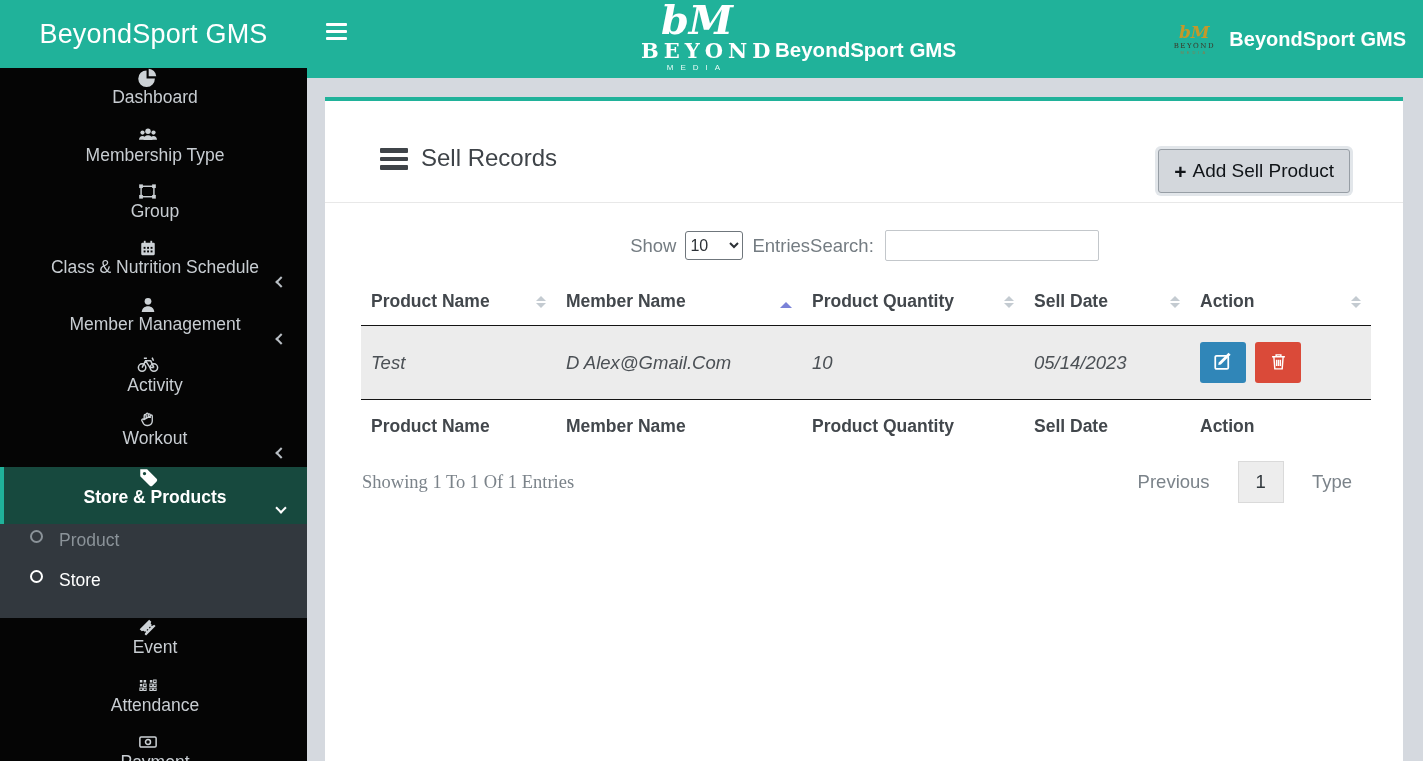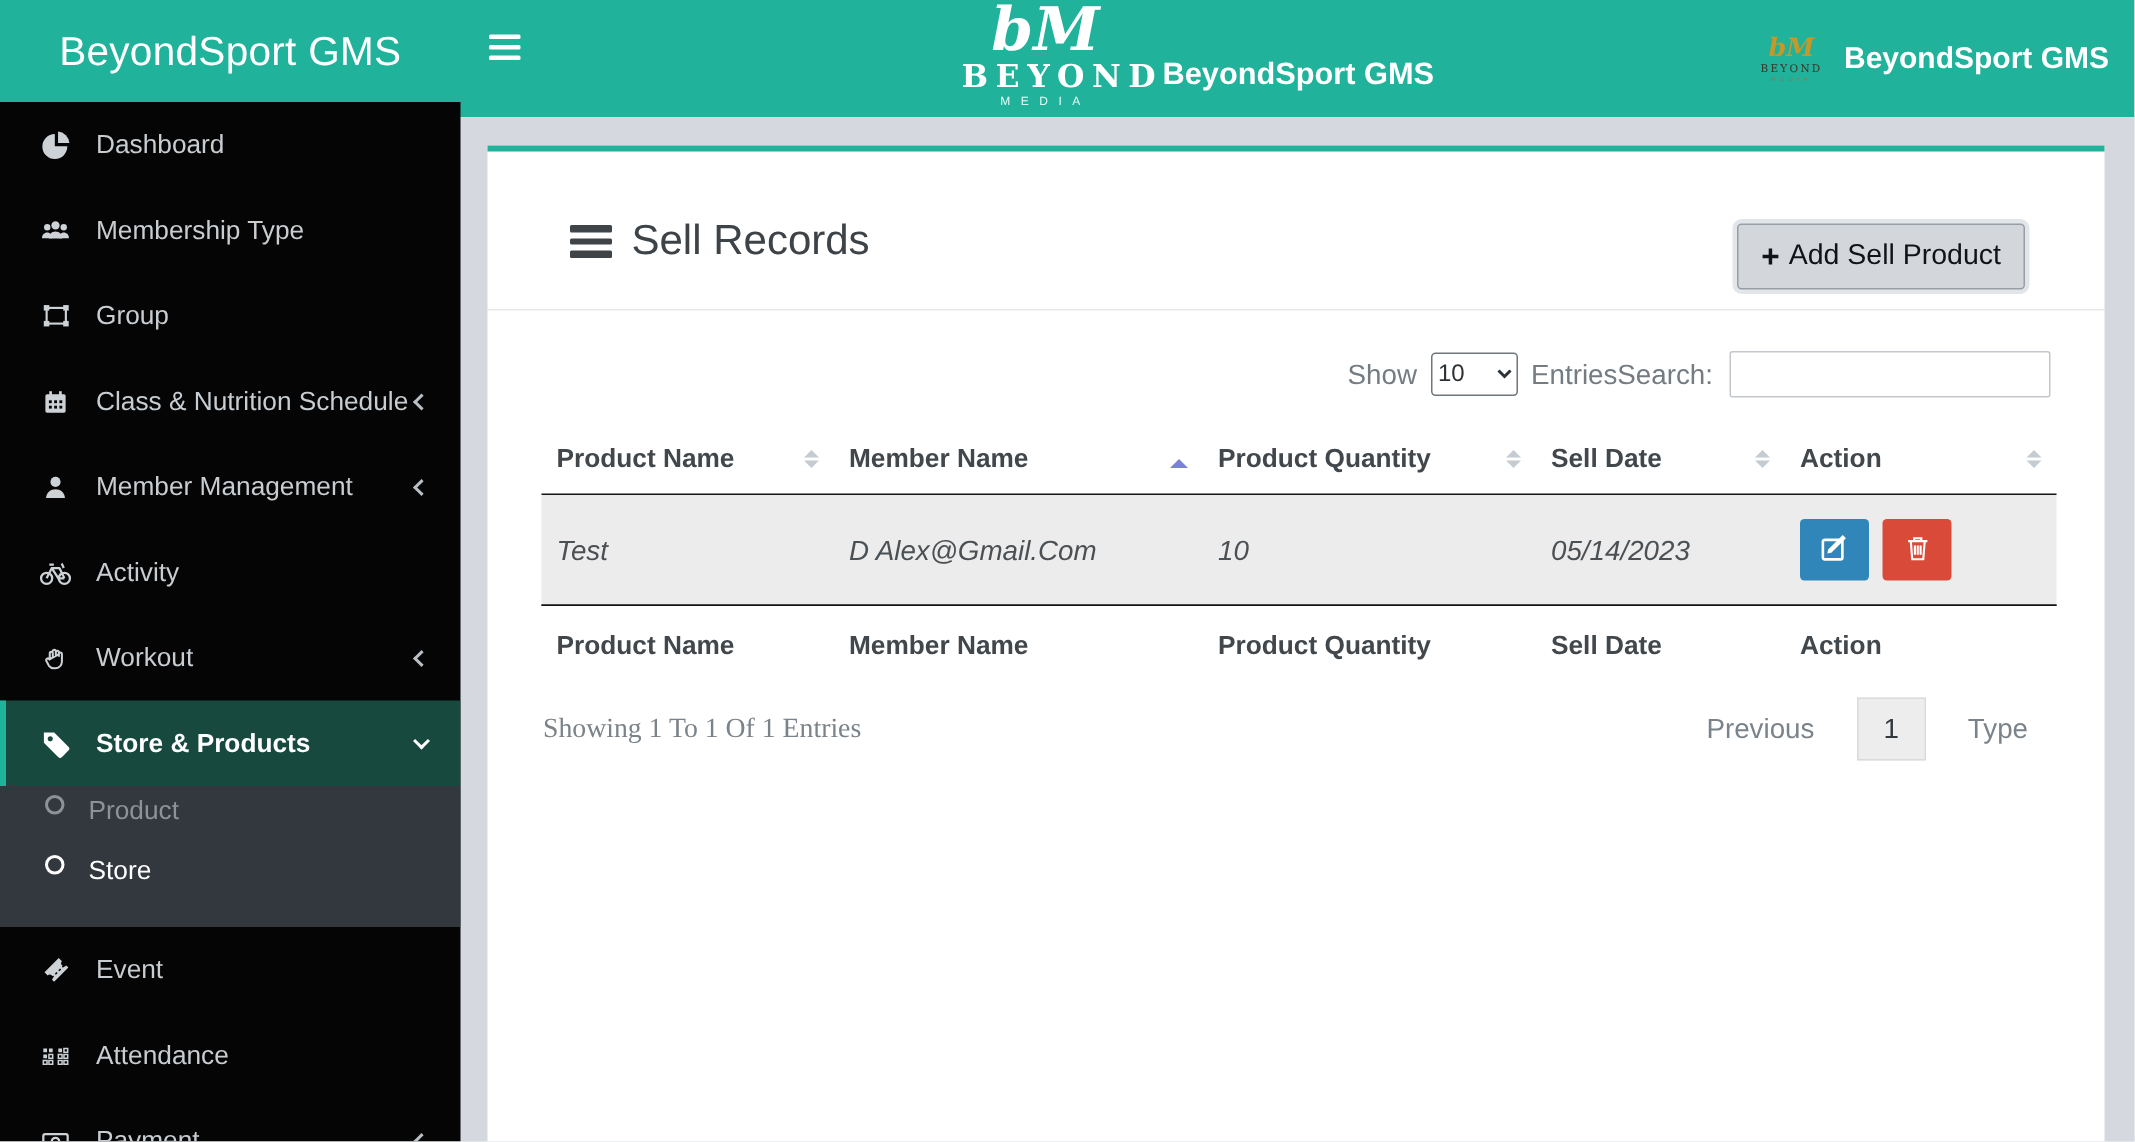--- a/index.html
+++ b/index.html
@@ -21,48 +21,48 @@
   .right-group { position:absolute; right:17px; top:0; height:78px; display:flex; align-items:center; }
   .logo-small { width:46px; text-align:center; line-height:1; }
   .logo-small .mono { font-family:"DejaVu Serif", serif; font-style:italic; font-weight:bold; font-size:17px; color:#c49а2a; color:#c4992a; }
   .logo-small .l1 { font-family:"DejaVu Serif", serif; font-size:7px; letter-spacing:1.5px; color:#3c3426; margin-top:2px; }
   .logo-small .l2 { font-size:4px; letter-spacing:3px; color:#8a7b4e; margin-top:1px; }
   .right-title { color:#fff; font-weight:bold; font-size:20px; margin-left:12px; }
 
   
   .sidebar { position:absolute; left:0; top:68px; width:307px; height:693px; background:#050505; z-index:3; overflow:hidden; }
   .nav-item { display:flex; align-items:center; height:57px; padding:0 22px 0 25px; color:#c8cdd2; font-size:17.5px;
-              cursor:pointer; text-decoration:none; }
+              cursor:pointer; text-decoration:none;flex-direction:column; }
   .nav-item .nicon { width:24px; display:flex; justify-content:center; margin-right:15px; flex:none; color:#cdd2d6; }
   .nav-item.active { background:#17493e; border-left:4px solid #20b29a; padding-left:21px; color:#fff; font-weight:bold; }
   .nav-item.active .nicon { color:#fff; }
   .chev { margin-left:auto; width:8px; height:8px; border-left:2px solid #b9bfc5; border-bottom:2px solid #b9bfc5; flex:none; }
   .chev.left { transform:rotate(45deg); }
   .chev.down { transform:rotate(-45deg); margin-top:-4px; border-color:#fff; }
   .submenu { background:#32383e; padding:6px 0 8px; }
   .sub-item { display:flex; align-items:flex-start; height:40px; padding-left:30px; font-size:17.5px; color:#8b9399; cursor:pointer; }
   .sub-item .ring { width:13px; height:13px; border:2px solid #8b9399; border-radius:50%; margin-right:16px; flex:none; }
   .sub-item.active { color:#fff; }
   .sub-item.active .ring { border-color:#fff; }
 
   
   .main { position:absolute; left:307px; top:78px; width:1116px; height:683px; background:#d5d9df; padding:19px 20px 0 18px; }
   .card { background:#fff; border-top:4px solid #20b29a; height:100%; }
   .card-header { position:relative; padding:43px 45px 30px 55px; }
-  .page-title { display:flex; align-items:center; font-size:28px; color:#3e4348; }
+  .page-title { display:flex; align-items:center; font-size:24px; color:#3e4348; }
   .bars-icon { width:28px; margin-right:13px; margin-top:2px; }
   .bars-icon span { display:block; height:4.4px; background:#3f4449; border-radius:1px; margin-bottom:4.2px; }
   .bars-icon span:last-child { margin-bottom:0; }
   .add-btn { position:absolute; right:53px; top:48px; display:flex; align-items:center; background:#d3d7dc;
              border:1px solid #979ea5; border-radius:3px; padding:10px 15px; font-size:19px; color:#101418; cursor:pointer;
              box-shadow:0 0 0 3px #e2e6ea; }
   .add-btn .plus { font-weight:bold; font-size:21px; margin-right:6px; line-height:1; }
   .divider { border:0; border-top:1px solid #e8e8e8; margin:0; }
 
-  .controls { display:flex; justify-content:flex-end; align-items:center; padding:27px 36px 13px 37px;
+  .controls { display:flex; justify-content:center; align-items:center; padding:27px 36px 13px 37px;
               color:#747c82; font-size:18.5px; }
   .show-group { display:flex; align-items:center; }
   .show-group select { margin:0 9px; width:58px; height:29px; font-size:16px; color:#2c3136; border:1px solid #6f767c;
                        border-radius:3px; background:#fff; }
   .search-group { display:flex; align-items:center; }
   .search-group input { margin-left:11px; width:214px; height:31px; border:1px solid #c3c7cb; border-radius:2px;
                         font-size:16px; padding:0 8px; color:#333; }
 
   table.records { width:1010px; margin:4px 34px 0 36px; border-collapse:collapse; table-layout:fixed; }
   .records th { text-align:left; font-size:17.5px; font-weight:bold; color:#42474c; padding:13px 10px; position:relative; }

